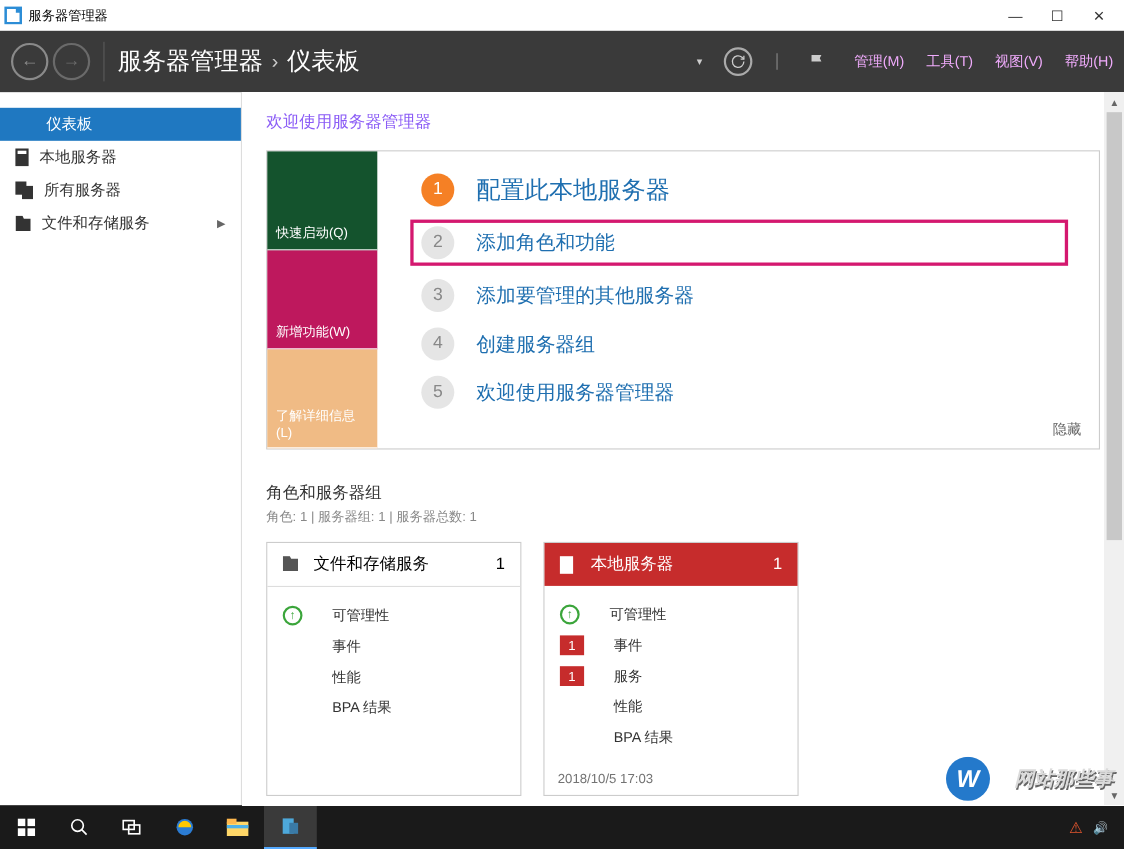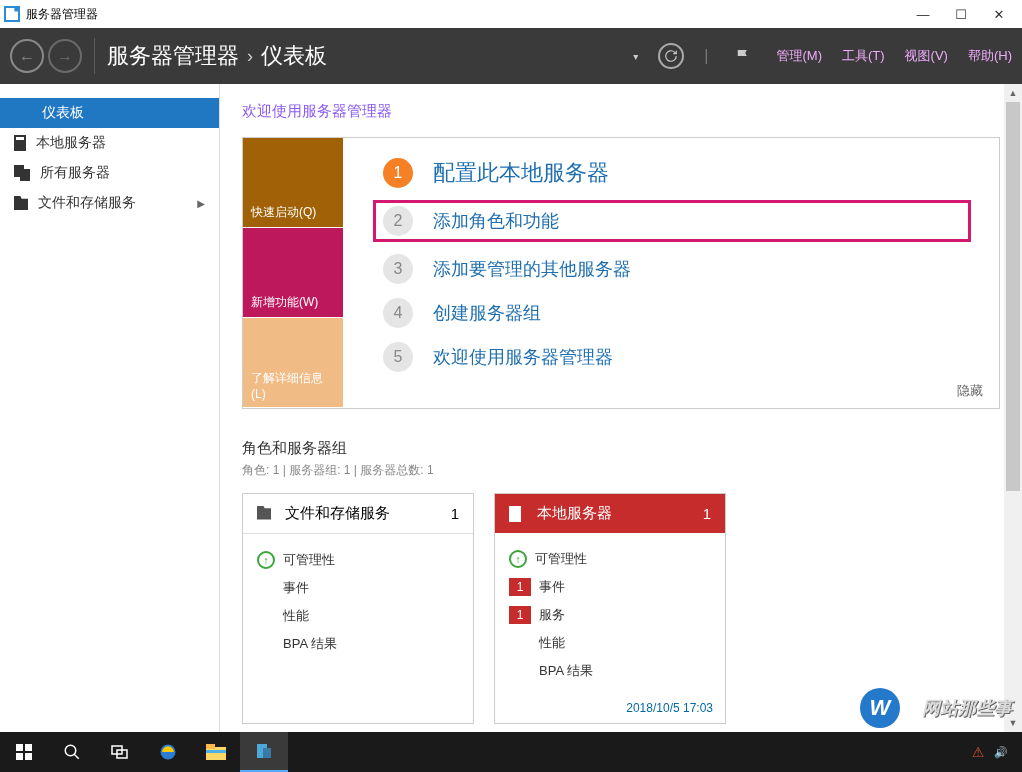--- a/index.html
+++ b/index.html
@@ -39,21 +39,21 @@
 .sb-icon.servers span:nth-child(2) { left: 6px; top: 4px; }
 .sb-icon.files { background: currentColor; width: 14px; height: 14px; clip-path: polygon(0 0, 45% 0, 55% 20%, 100% 20%, 100% 100%, 0 100%); }
 .sidebar-item .expand { margin-left: auto; font-size: 10px; color: #666; }
 
 .main { flex: 1; padding: 18px 22px; overflow-y: auto; background: #fff; }
 .welcome-title { font-size: 15px; color: #8b5cf6; margin-bottom: 16px; }
 
 .welcome-panel { border: 1px solid #ccc; display: flex; margin-bottom: 30px; }
 .wp-left { width: 100px; display: flex; flex-direction: column; }
 .wp-tab { flex: 1; display: flex; align-items: flex-end; padding: 6px 8px; font-size: 12px; color: #fff; cursor: pointer; border-bottom: 1px solid #fff; }
-.wp-tab.t1 { background: #a16207; min-height: 90px; }
+.wp-tab.t1 { background: #14532d; min-height: 90px; }
 .wp-tab.t2 { background: #be185d; min-height: 90px; }
 .wp-tab.t3 { background: #f0bb85; min-height: 90px; }
 .wp-right { flex: 1; padding: 20px 30px 12px 40px; position: relative; }
 .quick-item { display: flex; align-items: center; gap: 20px; margin-bottom: 14px; }
 .qi-num { width: 30px; height: 30px; border-radius: 50%; background: #e5e5e5; color: #888; display: flex; align-items: center; justify-content: center; font-size: 16px; }
 .quick-item.primary .qi-num { background: #f58025; color: #fff; }
 .qi-text { font-size: 18px; color: #1f6fb0; cursor: pointer; }
 .quick-item.primary .qi-text { font-size: 22px; }
 .quick-item.highlighted { outline: 3px solid #d4186f; outline-offset: -1px; padding: 4px 8px; margin-left: -8px; }
 .hide-link { position: absolute; right: 16px; bottom: 8px; font-size: 13px; color: #666; cursor: pointer; }
@@ -62,25 +62,25 @@
 .section-sub { font-size: 12px; color: #888; margin-bottom: 14px; }
 
 .tiles { display: flex; gap: 20px; }
 .tile { width: 232px; border: 1px solid #ccc; }
 .tile-head { display: flex; align-items: center; padding: 10px 14px; border-bottom: 1px solid #ddd; gap: 10px; }
 .tile-head.red { background: #c62c2c; color: #fff; border: none; }
 .tile-head .th-icon { width: 18px; height: 16px; }
 .tile-head .th-title { font-size: 15px; flex: 1; }
 .tile-head .th-count { font-size: 15px; }
 .tile-body { padding: 12px 14px; }
-.tile-row { display: flex; align-items: center; gap: 8px; padding: 5px 0; font-size: 13px; color: #333; }
+.tile-row { display: flex; align-items: center; gap: 27px; padding: 5px 0; font-size: 13px; color: #333; }
 .status-circle { width: 18px; height: 18px; border: 2px solid #3ba53b; border-radius: 50%; display: flex; align-items: center; justify-content: center; color: #3ba53b; font-size: 11px; }
 .status-circle::after { content: "↑"; font-weight: bold; }
 .count-badge { width: 22px; height: 18px; background: #c62c2c; color: #fff; display: flex; align-items: center; justify-content: center; font-size: 12px; }
-.tile-foot { text-align: right; padding: 4px 12px 8px; font-size: 12px; color: #0369a1; }
+.tile-foot { padding: 4px 12px 8px; font-size: 12px; color: #737373; }
 
 .taskbar { position: absolute; bottom: 0; left: 0; right: 0; height: 40px; background: #1a1a1a; display: flex; align-items: center; }
 .tb-item { width: 48px; height: 40px; display: flex; align-items: center; justify-content: center; cursor: pointer; color: #fff; }
 .tb-item.active { background: #3a3a3a; border-bottom: 2px solid #55aaff; }
 .tb-right { margin-left: auto; display: flex; align-items: center; gap: 10px; padding-right: 14px; color: #ccc; font-size: 11px; }
 
 .watermark { position: absolute; right: 10px; bottom: 44px; display: flex; align-items: center; gap: 8px; opacity: 0.9; }
 .watermark .w-circle { width: 40px; height: 40px; background: #0d6bc6; border-radius: 50%; color: #fff; display: flex; align-items: center; justify-content: center; font-size: 22px; font-weight: bold; font-style: italic; }
 .watermark .w-text { font-size: 18px; font-weight: bold; color: #d8d8d8; font-style: italic; text-shadow: 1px 1px 0 #555; margin-left: 14px; }
 

